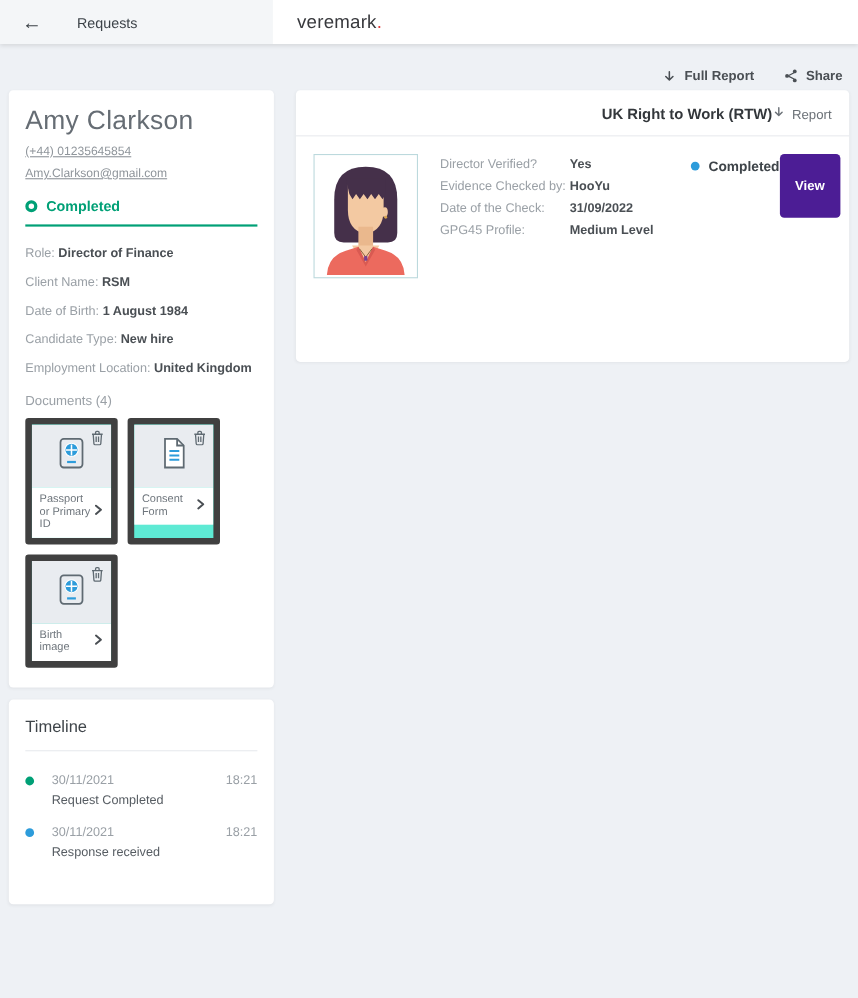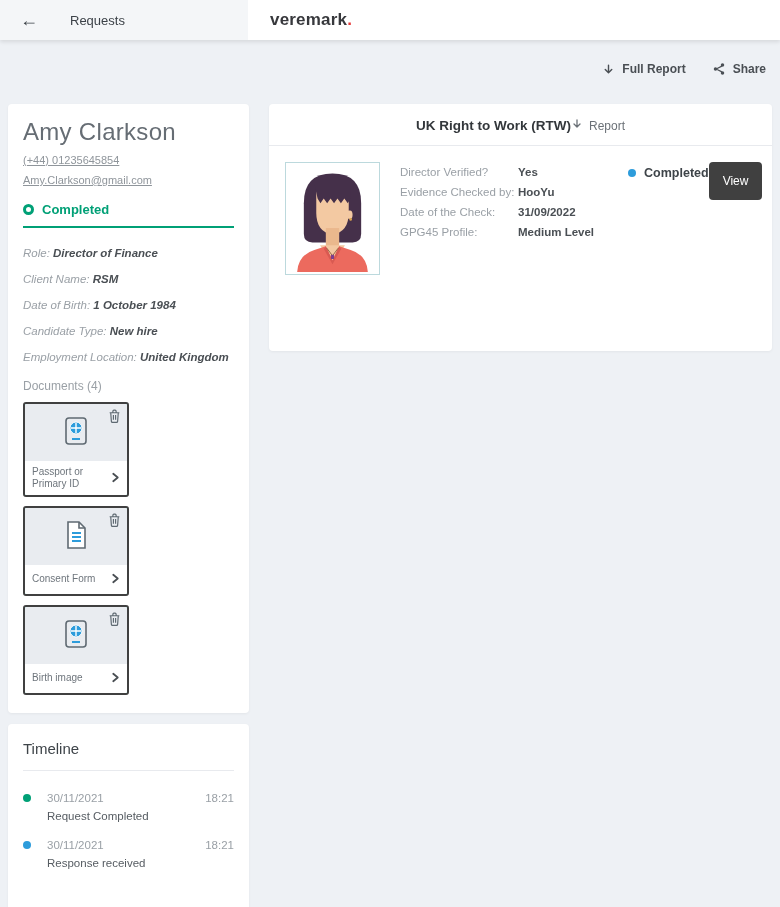--- a/index.html
+++ b/index.html
@@ -5,76 +5,76 @@
   * { margin:0; padding:0; box-sizing:border-box; }
   html,body { width:780px; height:907px; overflow:hidden; }
   body { font-family:"Liberation Sans","DejaVu Sans",sans-serif; background:#eef1f5; color:#4a4f54; }
 
   
   .topbar { display:flex; height:40px; box-shadow:0 2px 4px rgba(0,0,0,.10); position:relative; z-index:5; }
   .topbar-left { width:248px; background:#f4f6f8; display:flex; align-items:center; padding-left:20px; }
   .back-arrow { font-size:18px; color:#3c4248; cursor:pointer; line-height:1; }
   .topbar-title { margin-left:32px; font-size:13px; color:#3c4248; }
   .topbar-right { flex:1; background:#ffffff; display:flex; align-items:center; padding-left:22px; }
-  .logo { font-size:17px; font-weight:700; color:#37383c; letter-spacing:.2px; }
+  .logo { font-size:17px; font-weight:400; color:#37383c; letter-spacing:.2px; }
   .logo .dot { color:#e63a3a; }
 
   
-  .actions-row { display:flex; justify-content:flex-end; align-items:center; gap:26px; padding:22px 14px 28px 0;border-radius:17px; }
+  .actions-row { display:flex; justify-content:flex-end; align-items:center; gap:26px; padding:22px 14px 6px 0;border-radius:17px; }
   .action-btn { display:flex; align-items:center; gap:7px; font-size:12px; font-weight:700; color:#4a4f54; cursor:pointer; }
   .action-btn svg { display:block; }
 
   
   .main { display:flex; gap:20px; padding:0 8px; align-items:flex-start; }
   .left-col { width:241px; flex:0 0 241px; display:flex; flex-direction:column; gap:11px; }
   .right-col { flex:1; }
   .card { background:#fff; border-radius:4px; box-shadow:0 1px 3px rgba(0,0,0,.05); }
 
   
   .profile-card { padding:14px 15px 18px; }
   .profile-name { font-size:24px; font-weight:400; color:#666d74; letter-spacing:.3px; }
   .profile-phone, .profile-email { font-size:11px; color:#8f959b; margin-top:8px;text-decoration:underline; }
   .status-row { display:flex; align-items:center; gap:8px; margin-top:16px; }
   .status-ring { width:11px; height:11px; border:3px solid #00a076; border-radius:50%; }
   .status-text { font-size:13px; font-weight:700; color:#00a076; }
   .green-divider { border-bottom:2px solid #00a076; margin-top:9px; }
   .pfields { margin-top:18px; }
-  .pfield { font-size:11.5px; line-height:15px; margin-bottom:11px;font-style:italic; }
+  .pfield { font-size:11.5px; line-height:15px; margin-bottom:11px; }
   .plabel { color:#9aa0a6; }
   .pvalue { color:#4a4f54; font-weight:700; }
   .pfield.two-col { display:flex; gap:14px; }
   .pfield.two-col .plabel { flex:0 0 64px; }
   .pfield.two-col .pvalue { flex:1; }
   .docs-title { font-size:12px; color:#9aa0a6; margin:14px 0 9px; }
   .docs-grid { display:flex; flex-wrap:wrap; gap:9px; }
-  .doc-card { width:106px; border:2px solid #404040; border-radius:3px; overflow:hidden; cursor:pointer; background:#5eead4; }
+  .doc-card { width:84px; border:6px solid #404040; border-radius:3px; overflow:hidden; cursor:pointer; background:#5eead4; }
   .doc-top { background:#e9ecf0; height:57px; position:relative; display:flex; align-items:center; justify-content:center; }
   .doc-trash { position:absolute; top:5px; right:6px; cursor:pointer; }
   .doc-label-row { display:flex; align-items:center; padding:5px 7px 6px; min-height:29px; background:#fff; }
   .doc-label { font-size:10px; color:#6e757c; line-height:11.5px; flex:1; }
   .doc-chevron { flex:0 0 auto; }
 
   
   .rtw-card { min-height:247px; }
-  .rtw-header { display:flex; align-items:center; justify-content:center; padding:14px 16px 12px; border-bottom:1px solid #e8eaee; }
+  .rtw-header { display:flex; align-items:center; justify-content:flex-end; padding:14px 16px 12px; border-bottom:1px solid #e8eaee; }
   .rtw-title { font-size:13.5px; font-weight:700; color:#33373b; }
   .report-btn { display:flex; align-items:center; gap:6px; font-size:12px; color:#6b7177; cursor:pointer; }
   .rtw-body { display:flex; padding:16px; align-items:flex-start; }
   .avatar-frame { width:95px; height:113px; border:1px solid #bcd9dd; background:#fff; padding:2px; flex:0 0 auto; }
   .avatar-frame svg { display:block; width:100%; height:100%; }
   .rtw-fields { margin-left:20px; flex:0 0 auto; }
   .rtw-frow { display:flex; font-size:11.5px; line-height:20px; }
   .rtw-flabel { width:118px; color:#9aa0a6; }
   .rtw-fvalue { font-weight:700; color:#4a4f54; }
   .rtw-status { display:flex; align-items:center; gap:8px; margin-left:34px; margin-top:4px; }
   .dot { width:8px; height:8px; border-radius:50%; display:inline-block; }
   .dot-blue { background:#2d9cdb; }
   .dot-green { background:#00a076; }
   .rtw-status-text { font-size:12.5px; font-weight:700; color:#3e4449; }
-  .view-btn { margin-left:auto; background:#404040; color:#fff; font-size:12px; font-weight:400; border:none; border-radius:4px; padding:12px 14px; cursor:pointer; font-family:inherit; }
+  .view-btn { margin-left:auto; background:#4c1d95; color:#fff; font-size:12px; font-weight:700; border:none; border-radius:4px; padding:22px 14px; cursor:pointer; font-family:inherit; }
 
   
   .timeline-card { padding:16px 15px 24px; }
   .timeline-title { font-size:15px; color:#3e4449; }
   .timeline-divider { border-bottom:1px solid #e8eaee; margin:13px 0 6px; }
   .t-entry { padding-top:15px; }
   .t-head { display:flex; align-items:center; }
   .t-icon { width:13px; display:flex; justify-content:flex-start; align-items:center; flex:0 0 13px; }
   .t-date { margin-left:11px; font-size:11.5px; color:#9aa0a6; }
   .t-time { margin-left:auto; font-size:11.5px; color:#9aa0a6; }
@@ -133,21 +133,21 @@
         <div class="pfield">
           <span class="plabel">Role:</span>
           <span class="pvalue">Director of Finance</span>
         </div>
         <div class="pfield">
           <span class="plabel">Client Name:</span>
           <span class="pvalue">RSM</span>
         </div>
         <div class="pfield">
           <span class="plabel">Date of Birth:</span>
-          <span class="pvalue">1 October 1984</span>
+          <span class="pvalue">1 August 1984</span>
         </div>
         <div class="pfield">
           <span class="plabel">Candidate Type:</span>
           <span class="pvalue">New hire</span>
         </div>
         <div class="pfield">
           <span class="plabel">Employment Location:</span>
           <span class="pvalue">United Kingdom</span>
         </div>
       </div>

